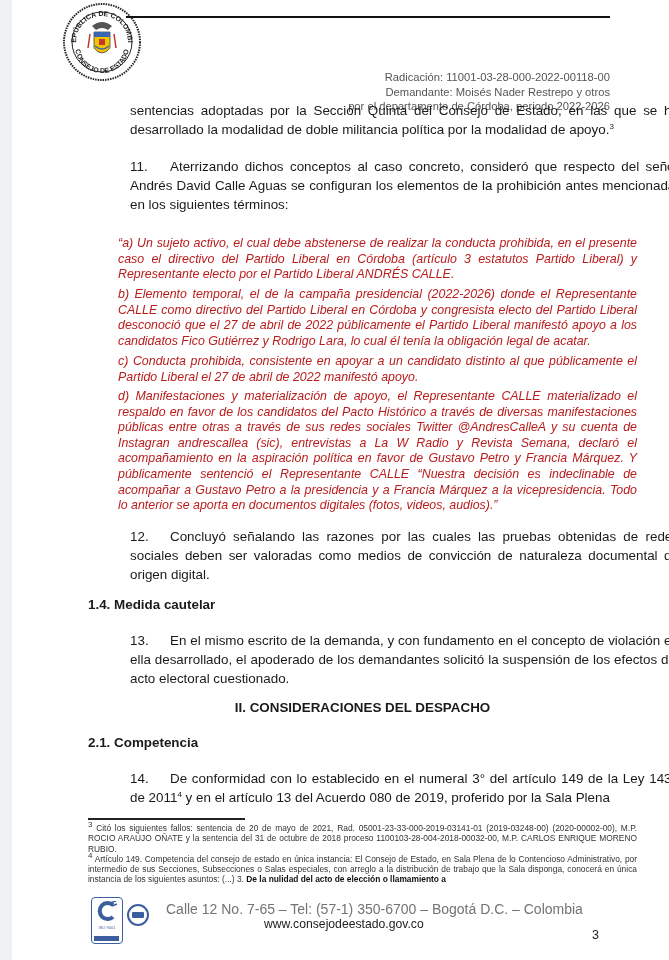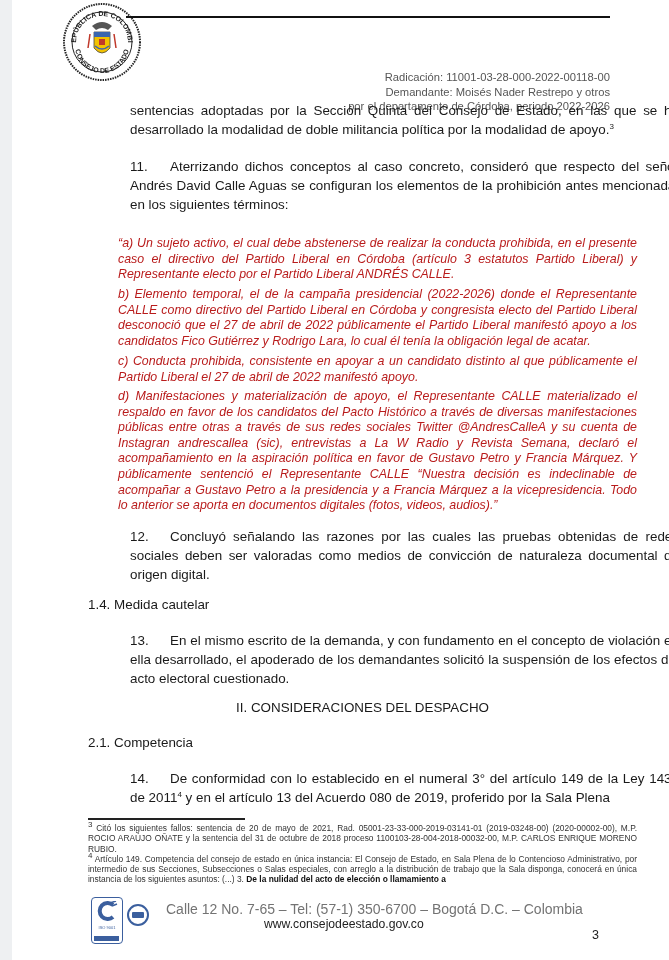--- a/index.html
+++ b/index.html
@@ -10,22 +10,22 @@
     
     .seal { position: absolute; left: 62px; top: 2px; width: 80px; height: 80px; }
     .header-rule { position: absolute; left: 126px; top: 16px; width: 484px; height: 2px; background: #111; }
     .header-meta { position: absolute; right: 59px; top: 30px; text-align: right; font-size: 11.2px; line-height: 14.5px; color: #555; margin-top: 40px; }
 
     
     .body { position: absolute; left: 88px; width: 549px; font-size: 13.4px; line-height: 19px; color: #1a1a1a; margin-left: 42px; }
     .p { text-align: justify; }
     .num { display: inline-block; width: 40px; }
     .quote { position: absolute; left: 118px; width: 519px; font-size: 12.4px; line-height: 15.6px; font-style: italic; text-align: justify; color: #b91c1c; }
-    .heading { position: absolute; left: 88px; font-size: 13.4px; font-weight: normal; }
-    .heading-center { position: absolute; left: 88px; width: 549px; text-align: center; font-size: 13.4px; font-weight: normal; }
+    .heading { position: absolute; left: 88px; font-size: 13.4px; font-weight: bold; }
+    .heading-center { position: absolute; left: 88px; width: 549px; text-align: center; font-size: 13.4px; font-weight: bold; }
     sup { font-size: 8px; line-height: 0; vertical-align: super; }
 
     
     .fn-rule { position: absolute; left: 88px; top: 818px; width: 157px; height: 1.5px; background: #222; }
     .footnotes { position: absolute; left: 88px; top: 823px; width: 549px; font-size: 8.4px; line-height: 10.3px; text-align: justify; color: #333; }
     .footnotes b { color: #111; margin-top: 20px; }
 
     
     .cert { position: absolute; left: 91px; top: 897px; width: 32px; height: 47px; border: 1.5px solid #3b5f9e; border-radius: 4px; background: #fff; }
     .cert-c { position: absolute; left: 4px; top: 3px; width: 22px; height: 20px; }

